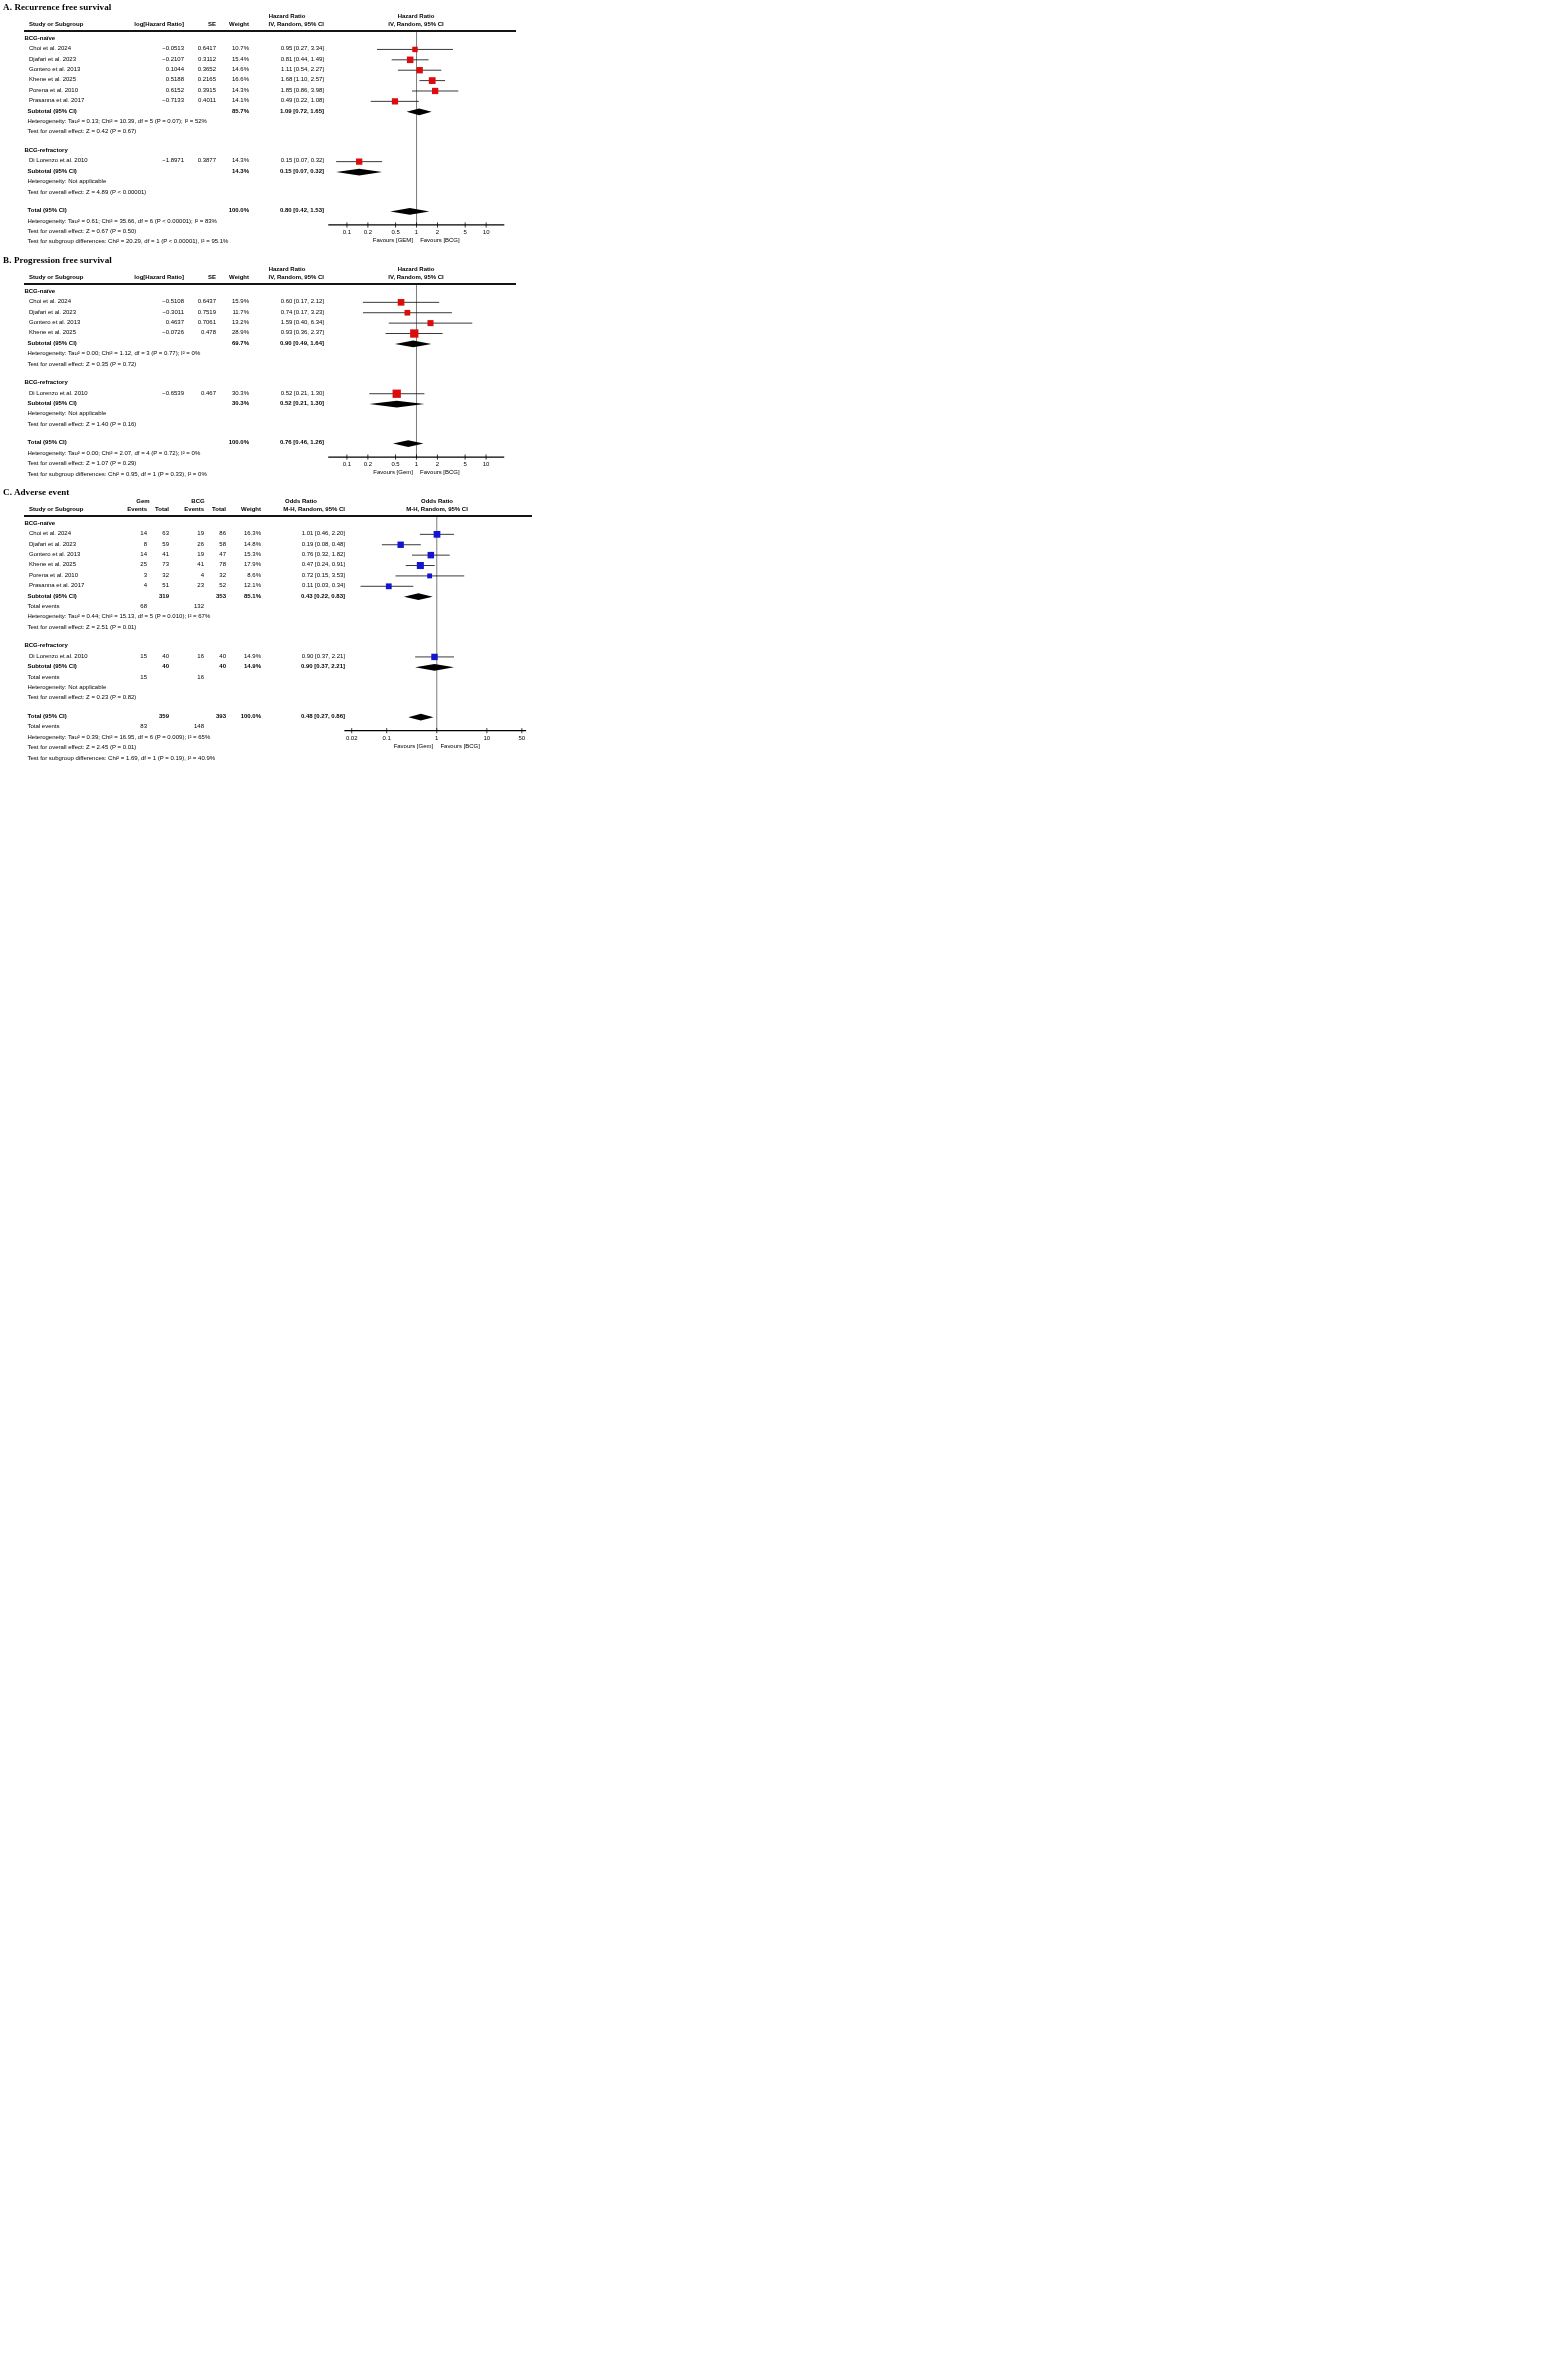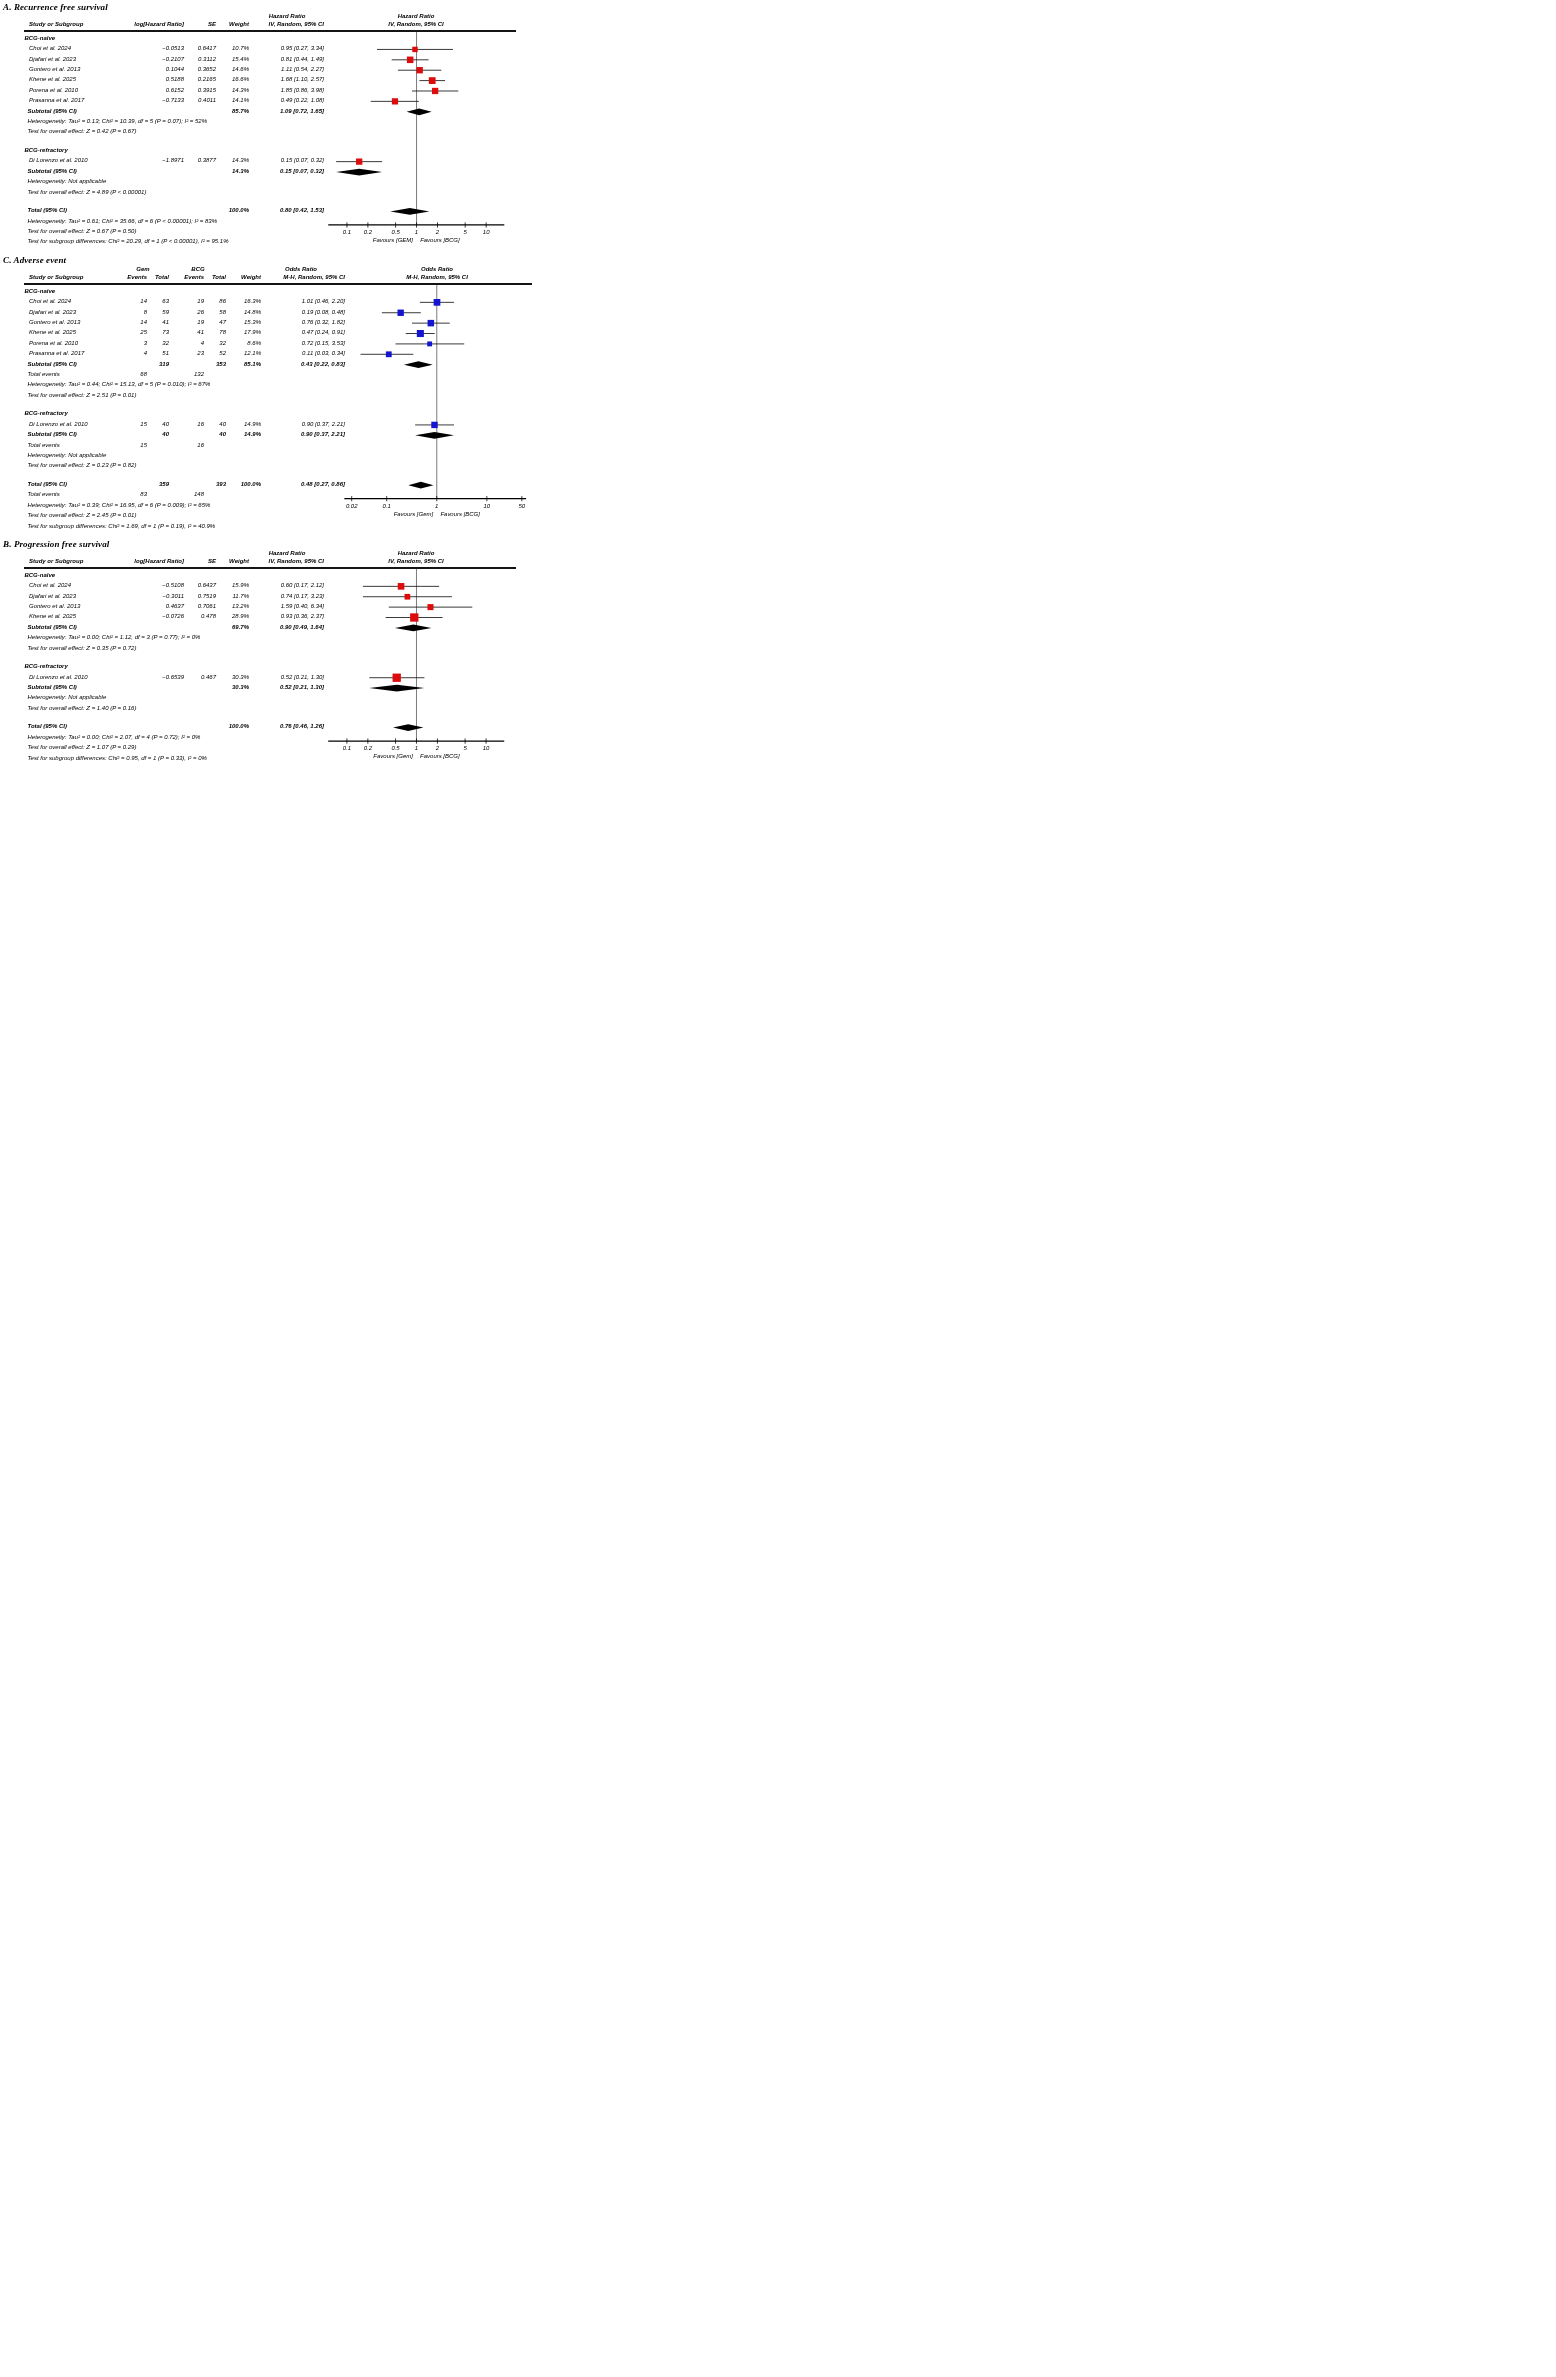--- a/index.html
+++ b/index.html
@@ -1,18 +1,18 @@
 <!DOCTYPE html>
 <html style="font-size:8.3px"><head>
 <meta charset="utf-8">
 <style>
   html,body{margin:0;padding:0;background:#ffffff;}
   body{font-family:"Liberation Sans","DejaVu Sans",sans-serif;color:#000;}
   .figure{width:537px;margin:2.1px auto 5.2px 1px;background:#fff;}
-  .panel{margin:0 0 5.2px 0;font-style:italic;}
+  .panel{margin:0 0 5.2px 0;}
   .ptitle{
     font-family:"Liberation Serif","DejaVu Serif",serif;
     font-size:9px;font-weight:700;color:#000;
     margin:1px 0 1px 2.1px;letter-spacing:0.1px;
   }
   .pbody{position:relative;width:535px;}
   .t{
     position:absolute;font-size:6px;line-height:7.8px;
     white-space:nowrap;color:#000;pointer-events:none;
   }
@@ -118,20 +118,110 @@
           <line x1="800" y1="403" x2="800" y2="413" stroke="#000000" stroke-width="1.5"></line>
           <text x="800" y="426" text-anchor="middle" fill="#000" font-family="Liberation Sans, DejaVu Sans, sans-serif" font-size="11.5" font-weight="400">1</text>
           <line x1="840.3380194189734" y1="403" x2="840.3380194189734" y2="413" stroke="#000000" stroke-width="1.5"></line>
           <text x="840.3380194189734" y="426" text-anchor="middle" fill="#000" font-family="Liberation Sans, DejaVu Sans, sans-serif" font-size="11.5" font-weight="400">2</text>
           <line x1="893.6619805810266" y1="403" x2="893.6619805810266" y2="413" stroke="#000000" stroke-width="1.5"></line>
           <text x="893.6619805810266" y="426" text-anchor="middle" fill="#000" font-family="Liberation Sans, DejaVu Sans, sans-serif" font-size="11.5" font-weight="400">5</text>
           <line x1="934" y1="403" x2="934" y2="413" stroke="#000000" stroke-width="1.5"></line>
           <text x="934" y="426" text-anchor="middle" fill="#000" font-family="Liberation Sans, DejaVu Sans, sans-serif" font-size="11.5" font-weight="400">10</text>
           <text x="793" y="441" text-anchor="end" fill="#000" font-family="Liberation Sans, DejaVu Sans, sans-serif" font-size="11.5" font-weight="400">Favours [GEM]</text>
           <text x="807" y="441" text-anchor="start" fill="#000" font-family="Liberation Sans, DejaVu Sans, sans-serif" font-size="11.5" font-weight="400">Favours [BCG]</text>
+        </svg>
+      </div>
+  </section>
+  <section class="panel" id="panel-B">
+    <h2 class="ptitle">B. Progression free survival</h2>
+    <div class="pbody" style="height: 216px;">
+        <div class="t b" style="left: 203px; width: 166px; text-align: center; top: 0px;">Hazard Ratio</div>
+        <div class="t b" style="left: 332px; width: 166px; text-align: center; top: 0px;">Hazard Ratio</div>
+        <div class="t b" style="left: 28px; top: 7.8px;">Study or Subgroup</div>
+        <div class="t b" style="left: 0px; width: 183px; text-align: right; top: 7.8px;">log[Hazard Ratio]</div>
+        <div class="t b" style="left: 0px; width: 215px; text-align: right; top: 7.8px;">SE</div>
+        <div class="t b" style="left: 0px; width: 248px; text-align: right; top: 7.8px;">Weight</div>
+        <div class="t b" style="left: 0px; width: 323px; text-align: right; top: 7.8px;">IV, Random, 95% CI</div>
+        <div class="t b" style="left: 332px; width: 166px; text-align: center; top: 7.8px;">IV, Random, 95% CI</div>
+        <div class="ul" style="left: 23px; top: 17px; width: 492px;"></div>
+        <div class="t b" style="left: 23.4px; top: 22px;">BCG-naïve</div>
+        <div class="t" style="left: 28px; top: 32px;">Choi et al. 2024</div>
+        <div class="t" style="left: 0px; width: 183px; text-align: right; top: 32px;">−0.5108</div>
+        <div class="t" style="left: 0px; width: 215px; text-align: right; top: 32px;">0.6437</div>
+        <div class="t" style="left: 0px; width: 248px; text-align: right; top: 32px;">15.9%</div>
+        <div class="t" style="left: 0px; width: 323px; text-align: right; top: 32px;">0.60 [0.17, 2.12]</div>
+        <div class="t" style="left: 28px; top: 43px;">Djafari et al. 2023</div>
+        <div class="t" style="left: 0px; width: 183px; text-align: right; top: 43px;">−0.3011</div>
+        <div class="t" style="left: 0px; width: 215px; text-align: right; top: 43px;">0.7519</div>
+        <div class="t" style="left: 0px; width: 248px; text-align: right; top: 43px;">11.7%</div>
+        <div class="t" style="left: 0px; width: 323px; text-align: right; top: 43px;">0.74 [0.17, 3.23]</div>
+        <div class="t" style="left: 28px; top: 53px;">Gontero et al. 2013</div>
+        <div class="t" style="left: 0px; width: 183px; text-align: right; top: 53px;">0.4637</div>
+        <div class="t" style="left: 0px; width: 215px; text-align: right; top: 53px;">0.7061</div>
+        <div class="t" style="left: 0px; width: 248px; text-align: right; top: 53px;">13.2%</div>
+        <div class="t" style="left: 0px; width: 323px; text-align: right; top: 53px;">1.59 [0.40, 6.34]</div>
+        <div class="t" style="left: 28px; top: 63px;">Khene et al. 2025</div>
+        <div class="t" style="left: 0px; width: 183px; text-align: right; top: 63px;">−0.0726</div>
+        <div class="t" style="left: 0px; width: 215px; text-align: right; top: 63px;">0.478</div>
+        <div class="t" style="left: 0px; width: 248px; text-align: right; top: 63px;">28.9%</div>
+        <div class="t" style="left: 0px; width: 323px; text-align: right; top: 63px;">0.93 [0.36, 2.37]</div>
+        <div class="t b" style="left: 26.5px; top: 74px;">Subtotal (95% CI)</div>
+        <div class="t b" style="left: 0px; width: 248px; text-align: right; top: 74px;">69.7%</div>
+        <div class="t b" style="left: 0px; width: 323px; text-align: right; top: 74px;">0.90 [0.49, 1.64]</div>
+        <div class="t" style="left: 26.5px; top: 84px;">Heterogeneity: Tau² = 0.00; Chi² = 1.12, df = 3 (P = 0.77); I² = 0%</div>
+        <div class="t" style="left: 26.5px; top: 95px;">Test for overall effect: Z = 0.35 (P = 0.72)</div>
+        <div class="t b" style="left: 23.4px; top: 113px;">BCG-refractory</div>
+        <div class="t" style="left: 28px; top: 124px;">Di Lorenzo et al. 2010</div>
+        <div class="t" style="left: 0px; width: 183px; text-align: right; top: 124px;">−0.6539</div>
+        <div class="t" style="left: 0px; width: 215px; text-align: right; top: 124px;">0.467</div>
+        <div class="t" style="left: 0px; width: 248px; text-align: right; top: 124px;">30.3%</div>
+        <div class="t" style="left: 0px; width: 323px; text-align: right; top: 124px;">0.52 [0.21, 1.30]</div>
+        <div class="t b" style="left: 26.5px; top: 134px;">Subtotal (95% CI)</div>
+        <div class="t b" style="left: 0px; width: 248px; text-align: right; top: 134px;">30.3%</div>
+        <div class="t b" style="left: 0px; width: 323px; text-align: right; top: 134px;">0.52 [0.21, 1.30]</div>
+        <div class="t" style="left: 26.5px; top: 144px;">Heterogeneity: Not applicable</div>
+        <div class="t" style="left: 26.5px; top: 155px;">Test for overall effect: Z = 1.40 (P = 0.16)</div>
+        <div class="t b" style="left: 26.5px; top: 173px;">Total (95% CI)</div>
+        <div class="t b" style="left: 0px; width: 248px; text-align: right; top: 173px;">100.0%</div>
+        <div class="t b" style="left: 0px; width: 323px; text-align: right; top: 173px;">0.76 [0.46, 1.26]</div>
+        <div class="t" style="left: 26.5px; top: 184px;">Heterogeneity: Tau² = 0.00; Chi² = 2.07, df = 4 (P = 0.72); I² = 0%</div>
+        <div class="t" style="left: 26.5px; top: 194px;">Test for overall effect: Z = 1.07 (P = 0.29)</div>
+        <div class="t" style="left: 26.5px; top: 205px;">Test for subgroup differences: Chi² = 0.95, df = 1 (P = 0.33), I² = 0%</div>
+        <svg class="plot" width="535" height="216" viewBox="0 0 1030 416">
+          <line x1="800" y1="36" x2="800" y2="368" stroke="#3c3c3c" stroke-width="1.3"></line>
+          <line x1="696.8801554646888" y1="70" x2="843.7290053644527" y2="70" stroke="#111111" stroke-width="1.6"></line>
+          <rect x="763.8922988994477" y="63.6200313480394" width="12.759937303921207" height="12.759937303921207" fill="#dd0c0c"></rect>
+          <line x1="696.8801554646888" y1="90" x2="868.2331379923678" y2="90" stroke="#111111" stroke-width="1.6"></line>
+          <rect x="777.004208403475" y="84.52715795952413" width="10.945684080951725" height="10.945684080951725" fill="#dd0c0c"></rect>
+          <line x1="746.676038837947" y1="110" x2="907.4799605561522" y2="110" stroke="#111111" stroke-width="1.6"></line>
+          <rect x="821.1741259790733" y="104.18691132013282" width="11.626177359734369" height="11.626177359734369" fill="#dd0c0c"></rect>
+          <line x1="740.5445351028166" y1="130" x2="850.2162783653539" y2="130" stroke="#111111" stroke-width="1.6"></line>
+          <rect x="787.7767151062274" y="122" width="16" height="16" fill="#dd0c0c"></rect>
+          <polygon points="758.4862747238209,150 793.8684962648696,143.5 828.7890756383915,150 793.8684962648696,156.5" fill="#000000"></polygon>
+          <line x1="709.1773854943452" y1="246" x2="815.2684092091162" y2="246" stroke="#111111" stroke-width="1.6"></line>
+          <rect x="753.9444480470631" y="238" width="16" height="16" fill="#dd0c0c"></rect>
+          <polygon points="709.1773854943452,266 761.9444480470631,259.5 815.2684092091162,266 761.9444480470631,272.5" fill="#000000"></polygon>
+          <polygon points="754.809549445331,342 784.029021365626,335.5 813.4496530457534,342 784.029021365626,348.5" fill="#000000"></polygon>
+          <line x1="630" y1="368" x2="969" y2="368" stroke="#000000" stroke-width="2.4"></line>
+          <line x1="666" y1="363" x2="666" y2="373" stroke="#000000" stroke-width="1.5"></line>
+          <text x="666" y="386" text-anchor="middle" fill="#000" font-family="Liberation Sans, DejaVu Sans, sans-serif" font-size="11.5" font-weight="400">0.1</text>
+          <line x1="706.3380194189735" y1="363" x2="706.3380194189735" y2="373" stroke="#000000" stroke-width="1.5"></line>
+          <text x="706.3380194189735" y="386" text-anchor="middle" fill="#000" font-family="Liberation Sans, DejaVu Sans, sans-serif" font-size="11.5" font-weight="400">0.2</text>
+          <line x1="759.6619805810266" y1="363" x2="759.6619805810266" y2="373" stroke="#000000" stroke-width="1.5"></line>
+          <text x="759.6619805810266" y="386" text-anchor="middle" fill="#000" font-family="Liberation Sans, DejaVu Sans, sans-serif" font-size="11.5" font-weight="400">0.5</text>
+          <line x1="800" y1="363" x2="800" y2="373" stroke="#000000" stroke-width="1.5"></line>
+          <text x="800" y="386" text-anchor="middle" fill="#000" font-family="Liberation Sans, DejaVu Sans, sans-serif" font-size="11.5" font-weight="400">1</text>
+          <line x1="840.3380194189734" y1="363" x2="840.3380194189734" y2="373" stroke="#000000" stroke-width="1.5"></line>
+          <text x="840.3380194189734" y="386" text-anchor="middle" fill="#000" font-family="Liberation Sans, DejaVu Sans, sans-serif" font-size="11.5" font-weight="400">2</text>
+          <line x1="893.6619805810266" y1="363" x2="893.6619805810266" y2="373" stroke="#000000" stroke-width="1.5"></line>
+          <text x="893.6619805810266" y="386" text-anchor="middle" fill="#000" font-family="Liberation Sans, DejaVu Sans, sans-serif" font-size="11.5" font-weight="400">5</text>
+          <line x1="934" y1="363" x2="934" y2="373" stroke="#000000" stroke-width="1.5"></line>
+          <text x="934" y="386" text-anchor="middle" fill="#000" font-family="Liberation Sans, DejaVu Sans, sans-serif" font-size="11.5" font-weight="400">10</text>
+          <text x="793" y="401" text-anchor="end" fill="#000" font-family="Liberation Sans, DejaVu Sans, sans-serif" font-size="11.5" font-weight="400">Favours [Gem]</text>
+          <text x="807" y="401" text-anchor="start" fill="#000" font-family="Liberation Sans, DejaVu Sans, sans-serif" font-size="11.5" font-weight="400">Favours [BCG]</text>
         </svg>
       </div>
   </section>
   <section class="panel" id="panel-C">
     <h2 class="ptitle">C. Adverse event</h2>
     <div class="pbody" style="height: 268px;">
         <div class="t b" style="left: 59px; width: 166px; text-align: center; top: 0px;">Gem</div>
         <div class="t b" style="left: 114px; width: 166px; text-align: center; top: 0px;">BCG</div>
         <div class="t b" style="left: 217px; width: 166px; text-align: center; top: 0px;">Odds Ratio</div>
         <div class="t b" style="left: 353px; width: 166px; text-align: center; top: 0px;">Odds Ratio</div>
@@ -254,104 +344,14 @@
           <text x="839" y="466" text-anchor="middle" fill="#000" font-family="Liberation Sans, DejaVu Sans, sans-serif" font-size="11.5" font-weight="400">1</text>
           <line x1="935.4" y1="443" x2="935.4" y2="453" stroke="#000000" stroke-width="1.5"></line>
           <text x="935.4" y="466" text-anchor="middle" fill="#000" font-family="Liberation Sans, DejaVu Sans, sans-serif" font-size="11.5" font-weight="400">10</text>
           <line x1="1002.7807084179922" y1="443" x2="1002.7807084179922" y2="453" stroke="#000000" stroke-width="1.5"></line>
           <text x="1002.7807084179922" y="466" text-anchor="middle" fill="#000" font-family="Liberation Sans, DejaVu Sans, sans-serif" font-size="11.5" font-weight="400">50</text>
           <text x="832" y="481" text-anchor="end" fill="#000" font-family="Liberation Sans, DejaVu Sans, sans-serif" font-size="11.5" font-weight="400">Favours [Gem]</text>
           <text x="846" y="481" text-anchor="start" fill="#000" font-family="Liberation Sans, DejaVu Sans, sans-serif" font-size="11.5" font-weight="400">Favours [BCG]</text>
         </svg>
       </div>
   </section>
-  <section class="panel" id="panel-B">
-    <h2 class="ptitle">B. Progression free survival</h2>
-    <div class="pbody" style="height: 216px;">
-        <div class="t b" style="left: 203px; width: 166px; text-align: center; top: 0px;">Hazard Ratio</div>
-        <div class="t b" style="left: 332px; width: 166px; text-align: center; top: 0px;">Hazard Ratio</div>
-        <div class="t b" style="left: 28px; top: 7.8px;">Study or Subgroup</div>
-        <div class="t b" style="left: 0px; width: 183px; text-align: right; top: 7.8px;">log[Hazard Ratio]</div>
-        <div class="t b" style="left: 0px; width: 215px; text-align: right; top: 7.8px;">SE</div>
-        <div class="t b" style="left: 0px; width: 248px; text-align: right; top: 7.8px;">Weight</div>
-        <div class="t b" style="left: 0px; width: 323px; text-align: right; top: 7.8px;">IV, Random, 95% CI</div>
-        <div class="t b" style="left: 332px; width: 166px; text-align: center; top: 7.8px;">IV, Random, 95% CI</div>
-        <div class="ul" style="left: 23px; top: 17px; width: 492px;"></div>
-        <div class="t b" style="left: 23.4px; top: 22px;">BCG-naïve</div>
-        <div class="t" style="left: 28px; top: 32px;">Choi et al. 2024</div>
-        <div class="t" style="left: 0px; width: 183px; text-align: right; top: 32px;">−0.5108</div>
-        <div class="t" style="left: 0px; width: 215px; text-align: right; top: 32px;">0.6437</div>
-        <div class="t" style="left: 0px; width: 248px; text-align: right; top: 32px;">15.9%</div>
-        <div class="t" style="left: 0px; width: 323px; text-align: right; top: 32px;">0.60 [0.17, 2.12]</div>
-        <div class="t" style="left: 28px; top: 43px;">Djafari et al. 2023</div>
-        <div class="t" style="left: 0px; width: 183px; text-align: right; top: 43px;">−0.3011</div>
-        <div class="t" style="left: 0px; width: 215px; text-align: right; top: 43px;">0.7519</div>
-        <div class="t" style="left: 0px; width: 248px; text-align: right; top: 43px;">11.7%</div>
-        <div class="t" style="left: 0px; width: 323px; text-align: right; top: 43px;">0.74 [0.17, 3.23]</div>
-        <div class="t" style="left: 28px; top: 53px;">Gontero et al. 2013</div>
-        <div class="t" style="left: 0px; width: 183px; text-align: right; top: 53px;">0.4637</div>
-        <div class="t" style="left: 0px; width: 215px; text-align: right; top: 53px;">0.7061</div>
-        <div class="t" style="left: 0px; width: 248px; text-align: right; top: 53px;">13.2%</div>
-        <div class="t" style="left: 0px; width: 323px; text-align: right; top: 53px;">1.59 [0.40, 6.34]</div>
-        <div class="t" style="left: 28px; top: 63px;">Khene et al. 2025</div>
-        <div class="t" style="left: 0px; width: 183px; text-align: right; top: 63px;">−0.0726</div>
-        <div class="t" style="left: 0px; width: 215px; text-align: right; top: 63px;">0.478</div>
-        <div class="t" style="left: 0px; width: 248px; text-align: right; top: 63px;">28.9%</div>
-        <div class="t" style="left: 0px; width: 323px; text-align: right; top: 63px;">0.93 [0.36, 2.37]</div>
-        <div class="t b" style="left: 26.5px; top: 74px;">Subtotal (95% CI)</div>
-        <div class="t b" style="left: 0px; width: 248px; text-align: right; top: 74px;">69.7%</div>
-        <div class="t b" style="left: 0px; width: 323px; text-align: right; top: 74px;">0.90 [0.49, 1.64]</div>
-        <div class="t" style="left: 26.5px; top: 84px;">Heterogeneity: Tau² = 0.00; Chi² = 1.12, df = 3 (P = 0.77); I² = 0%</div>
-        <div class="t" style="left: 26.5px; top: 95px;">Test for overall effect: Z = 0.35 (P = 0.72)</div>
-        <div class="t b" style="left: 23.4px; top: 113px;">BCG-refractory</div>
-        <div class="t" style="left: 28px; top: 124px;">Di Lorenzo et al. 2010</div>
-        <div class="t" style="left: 0px; width: 183px; text-align: right; top: 124px;">−0.6539</div>
-        <div class="t" style="left: 0px; width: 215px; text-align: right; top: 124px;">0.467</div>
-        <div class="t" style="left: 0px; width: 248px; text-align: right; top: 124px;">30.3%</div>
-        <div class="t" style="left: 0px; width: 323px; text-align: right; top: 124px;">0.52 [0.21, 1.30]</div>
-        <div class="t b" style="left: 26.5px; top: 134px;">Subtotal (95% CI)</div>
-        <div class="t b" style="left: 0px; width: 248px; text-align: right; top: 134px;">30.3%</div>
-        <div class="t b" style="left: 0px; width: 323px; text-align: right; top: 134px;">0.52 [0.21, 1.30]</div>
-        <div class="t" style="left: 26.5px; top: 144px;">Heterogeneity: Not applicable</div>
-        <div class="t" style="left: 26.5px; top: 155px;">Test for overall effect: Z = 1.40 (P = 0.16)</div>
-        <div class="t b" style="left: 26.5px; top: 173px;">Total (95% CI)</div>
-        <div class="t b" style="left: 0px; width: 248px; text-align: right; top: 173px;">100.0%</div>
-        <div class="t b" style="left: 0px; width: 323px; text-align: right; top: 173px;">0.76 [0.46, 1.26]</div>
-        <div class="t" style="left: 26.5px; top: 184px;">Heterogeneity: Tau² = 0.00; Chi² = 2.07, df = 4 (P = 0.72); I² = 0%</div>
-        <div class="t" style="left: 26.5px; top: 194px;">Test for overall effect: Z = 1.07 (P = 0.29)</div>
-        <div class="t" style="left: 26.5px; top: 205px;">Test for subgroup differences: Chi² = 0.95, df = 1 (P = 0.33), I² = 0%</div>
-        <svg class="plot" width="535" height="216" viewBox="0 0 1030 416">
-          <line x1="800" y1="36" x2="800" y2="368" stroke="#3c3c3c" stroke-width="1.3"></line>
-          <line x1="696.8801554646888" y1="70" x2="843.7290053644527" y2="70" stroke="#111111" stroke-width="1.6"></line>
-          <rect x="763.8922988994477" y="63.6200313480394" width="12.759937303921207" height="12.759937303921207" fill="#dd0c0c"></rect>
-          <line x1="696.8801554646888" y1="90" x2="868.2331379923678" y2="90" stroke="#111111" stroke-width="1.6"></line>
-          <rect x="777.004208403475" y="84.52715795952413" width="10.945684080951725" height="10.945684080951725" fill="#dd0c0c"></rect>
-          <line x1="746.676038837947" y1="110" x2="907.4799605561522" y2="110" stroke="#111111" stroke-width="1.6"></line>
-          <rect x="821.1741259790733" y="104.18691132013282" width="11.626177359734369" height="11.626177359734369" fill="#dd0c0c"></rect>
-          <line x1="740.5445351028166" y1="130" x2="850.2162783653539" y2="130" stroke="#111111" stroke-width="1.6"></line>
-          <rect x="787.7767151062274" y="122" width="16" height="16" fill="#dd0c0c"></rect>
-          <polygon points="758.4862747238209,150 793.8684962648696,143.5 828.7890756383915,150 793.8684962648696,156.5" fill="#000000"></polygon>
-          <line x1="709.1773854943452" y1="246" x2="815.2684092091162" y2="246" stroke="#111111" stroke-width="1.6"></line>
-          <rect x="753.9444480470631" y="238" width="16" height="16" fill="#dd0c0c"></rect>
-          <polygon points="709.1773854943452,266 761.9444480470631,259.5 815.2684092091162,266 761.9444480470631,272.5" fill="#000000"></polygon>
-          <polygon points="754.809549445331,342 784.029021365626,335.5 813.4496530457534,342 784.029021365626,348.5" fill="#000000"></polygon>
-          <line x1="630" y1="368" x2="969" y2="368" stroke="#000000" stroke-width="2.4"></line>
-          <line x1="666" y1="363" x2="666" y2="373" stroke="#000000" stroke-width="1.5"></line>
-          <text x="666" y="386" text-anchor="middle" fill="#000" font-family="Liberation Sans, DejaVu Sans, sans-serif" font-size="11.5" font-weight="400">0.1</text>
-          <line x1="706.3380194189735" y1="363" x2="706.3380194189735" y2="373" stroke="#000000" stroke-width="1.5"></line>
-          <text x="706.3380194189735" y="386" text-anchor="middle" fill="#000" font-family="Liberation Sans, DejaVu Sans, sans-serif" font-size="11.5" font-weight="400">0.2</text>
-          <line x1="759.6619805810266" y1="363" x2="759.6619805810266" y2="373" stroke="#000000" stroke-width="1.5"></line>
-          <text x="759.6619805810266" y="386" text-anchor="middle" fill="#000" font-family="Liberation Sans, DejaVu Sans, sans-serif" font-size="11.5" font-weight="400">0.5</text>
-          <line x1="800" y1="363" x2="800" y2="373" stroke="#000000" stroke-width="1.5"></line>
-          <text x="800" y="386" text-anchor="middle" fill="#000" font-family="Liberation Sans, DejaVu Sans, sans-serif" font-size="11.5" font-weight="400">1</text>
-          <line x1="840.3380194189734" y1="363" x2="840.3380194189734" y2="373" stroke="#000000" stroke-width="1.5"></line>
-          <text x="840.3380194189734" y="386" text-anchor="middle" fill="#000" font-family="Liberation Sans, DejaVu Sans, sans-serif" font-size="11.5" font-weight="400">2</text>
-          <line x1="893.6619805810266" y1="363" x2="893.6619805810266" y2="373" stroke="#000000" stroke-width="1.5"></line>
-          <text x="893.6619805810266" y="386" text-anchor="middle" fill="#000" font-family="Liberation Sans, DejaVu Sans, sans-serif" font-size="11.5" font-weight="400">5</text>
-          <line x1="934" y1="363" x2="934" y2="373" stroke="#000000" stroke-width="1.5"></line>
-          <text x="934" y="386" text-anchor="middle" fill="#000" font-family="Liberation Sans, DejaVu Sans, sans-serif" font-size="11.5" font-weight="400">10</text>
-          <text x="793" y="401" text-anchor="end" fill="#000" font-family="Liberation Sans, DejaVu Sans, sans-serif" font-size="11.5" font-weight="400">Favours [Gem]</text>
-          <text x="807" y="401" text-anchor="start" fill="#000" font-family="Liberation Sans, DejaVu Sans, sans-serif" font-size="11.5" font-weight="400">Favours [BCG]</text>
-        </svg>
-      </div>
-  </section>
 </div>
 
 
 </body></html>

